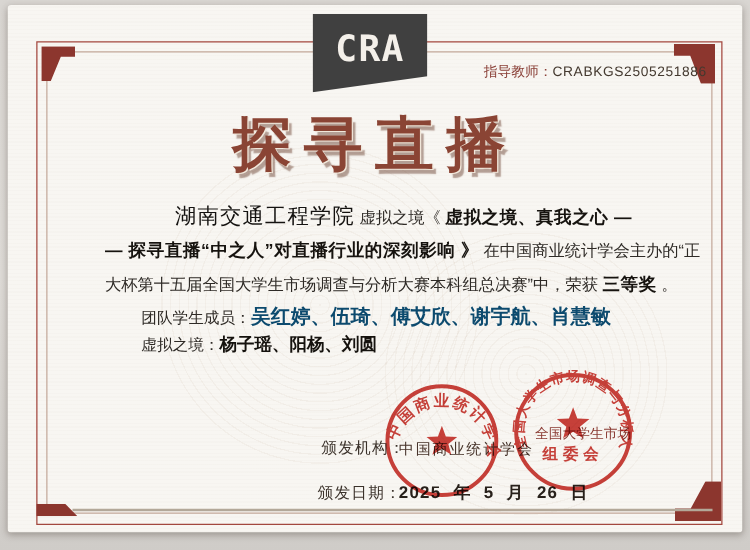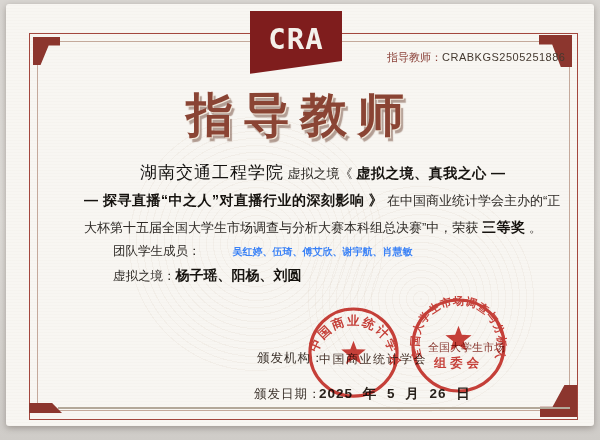--- a/index.html
+++ b/index.html
@@ -36,21 +36,21 @@
     clip-path:polygon(0 0,100% 0,100% 30%,58% 30%,28% 100%,0 100%);}
   .c-tr{left:539px;top:35px;width:33px;height:32px;
     clip-path:polygon(0 0,100% 0,100% 100%,66% 100%,40% 30%,0 30%);}
   .c-br{left:540px;top:385px;width:37px;height:32px;
     clip-path:polygon(100% 0,100% 100%,0 100%,0 68%,34% 68%,66% 0);}
   .bl-bar{left:29px;top:403px;width:33px;height:10px;
     clip-path:polygon(0 0,70% 0,100% 100%,0 100%);}
   .tan-line{position:absolute;left:58px;top:407px;width:512px;height:2px;background:#b3a899;}
   
   .badge{
-    position:absolute;left:250px;top:11px;width:92px;height:64px;background:#7f1d1d;
+    position:absolute;left:250px;top:11px;width:92px;height:64px;background:#404040;
     clip-path:polygon(0 0,100% 0,100% 78%,0 98%);
     display:flex;align-items:center;justify-content:center;z-index:5;
   }
   .badge span{
     font-family:"DejaVu Sans Mono","Liberation Mono",monospace;
     font-weight:800;font-size:29px;color:#f4f0ea;letter-spacing:1px;
     margin-top:-8px;
   }
   .certno{position:absolute;left:387px;top:50px;font-size:11px;white-space:nowrap;z-index:6;}
   .certno .lab{color:#8a4038;}
@@ -62,21 +62,21 @@
     text-shadow:1px 1px 0 #f1e7da,3px 4px 1px rgba(96,52,34,.45);
   }
   
   .bline{position:absolute;white-space:nowrap;color:#2e2a26;font-size:13px;}
   .bline b{font-size:14px;color:#16130f;letter-spacing:.5px;}
   .l1{left:140px;top:161px;}
   .l1 .school{font-size:17px;font-weight:400;letter-spacing:1px;color:#141210;}
   .l2{left:84px;top:192px;}
   .l3{left:84px;top:219px;}
   .team{position:absolute;left:113px;top:243px;white-space:nowrap;font-size:12.5px;color:#2e2a26;}
-  .team b{font-size:10px;color:#3b82f6;margin-left:32px;}
+  .team b{font-size:16px;color:#0c4a6e;}
   .adv{position:absolute;left:113px;top:267px;white-space:nowrap;font-size:12.5px;color:#2e2a26;}
   .adv b{font-size:14px;color:#15120e;}
   
   .issuer-label{position:absolute;left:257px;top:350px;font-size:12.5px;color:#3b322b;letter-spacing:1px;}
   .org1{position:absolute;left:319px;top:351px;font-size:12px;color:#453229;letter-spacing:1.5px;white-space:nowrap;}
   .org2{position:absolute;left:428px;top:341px;font-size:11px;line-height:13px;color:#8a3b33;white-space:nowrap;text-align:center;}
   .date-label{position:absolute;left:254px;top:386px;font-size:12.5px;color:#3b322b;letter-spacing:1px;}
   .date-val{position:absolute;left:319px;top:385px;font-size:13.5px;font-weight:700;color:#28211b;letter-spacing:1px;word-spacing:5px;white-space:nowrap;}
   
   .seal{position:absolute;mix-blend-mode:multiply;opacity:.92;z-index:8;}
@@ -101,21 +101,21 @@
 <div class="tan-line"></div>
 
 <div class="badge">
   <span>CRA</span>
 </div>
 
 <div class="certno">
   <span class="lab">指导教师：</span><span class="val">CRABKGS2505251886</span>
 </div>
 
-<div class="title">指导教师</div>
+<div class="title">探寻直播</div>
 
 <div class="bline l1">
   <span class="school">湖南交通工程学院</span><span> 虚拟之境《 </span><b>虚拟之境、真我之心 —</b>
 </div>
 <div class="bline l2">
   <b>— 探寻直播“中之人”对直播行业的深刻影响 》</b><span> 在中国商业统计学会主办的“正</span>
 </div>
 <div class="bline l3">
   <span>大杯第十五届全国大学生市场调查与分析大赛本科组总决赛”中，荣获 </span><b>三等奖</b><span> 。</span>
 </div>

